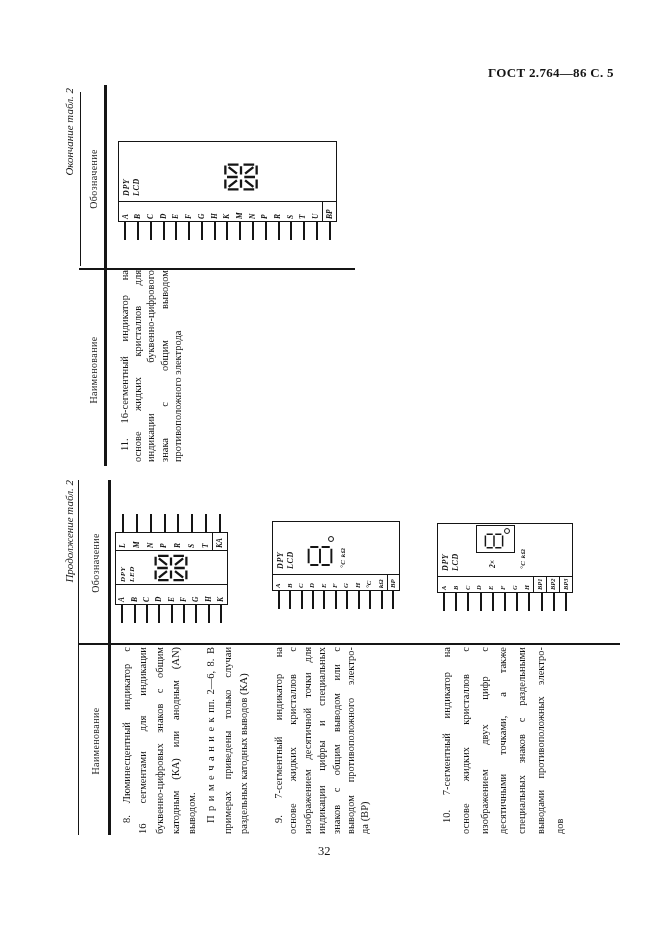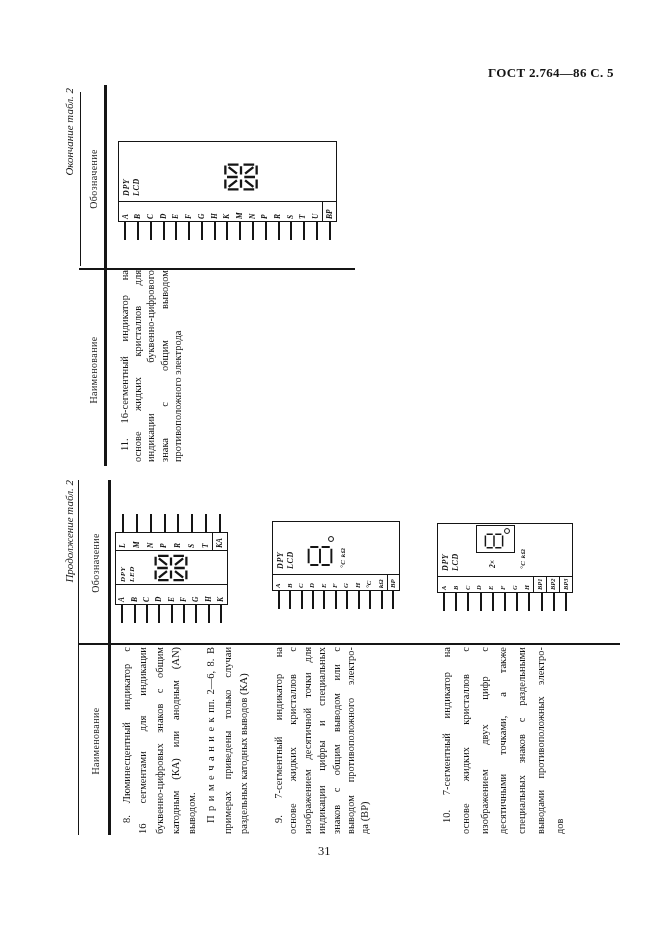--- a/index.html
+++ b/index.html
@@ -312,14 +312,14 @@
               <line x1="24" y1="18" x2="24" y2="28"></line>
           </svg>
           <div id="d10-dp"></div>
         </div>
         <div id="d10-mult">2×</div>
         <div class="signs" id="d10-signs">°C kΩ</div>
       </div>
     </div>
   </div>
 
-  <div class="abs" id="page-number">31</div>
+  <div class="abs" id="page-number">32</div>
 </div>
 
 </body></html>

